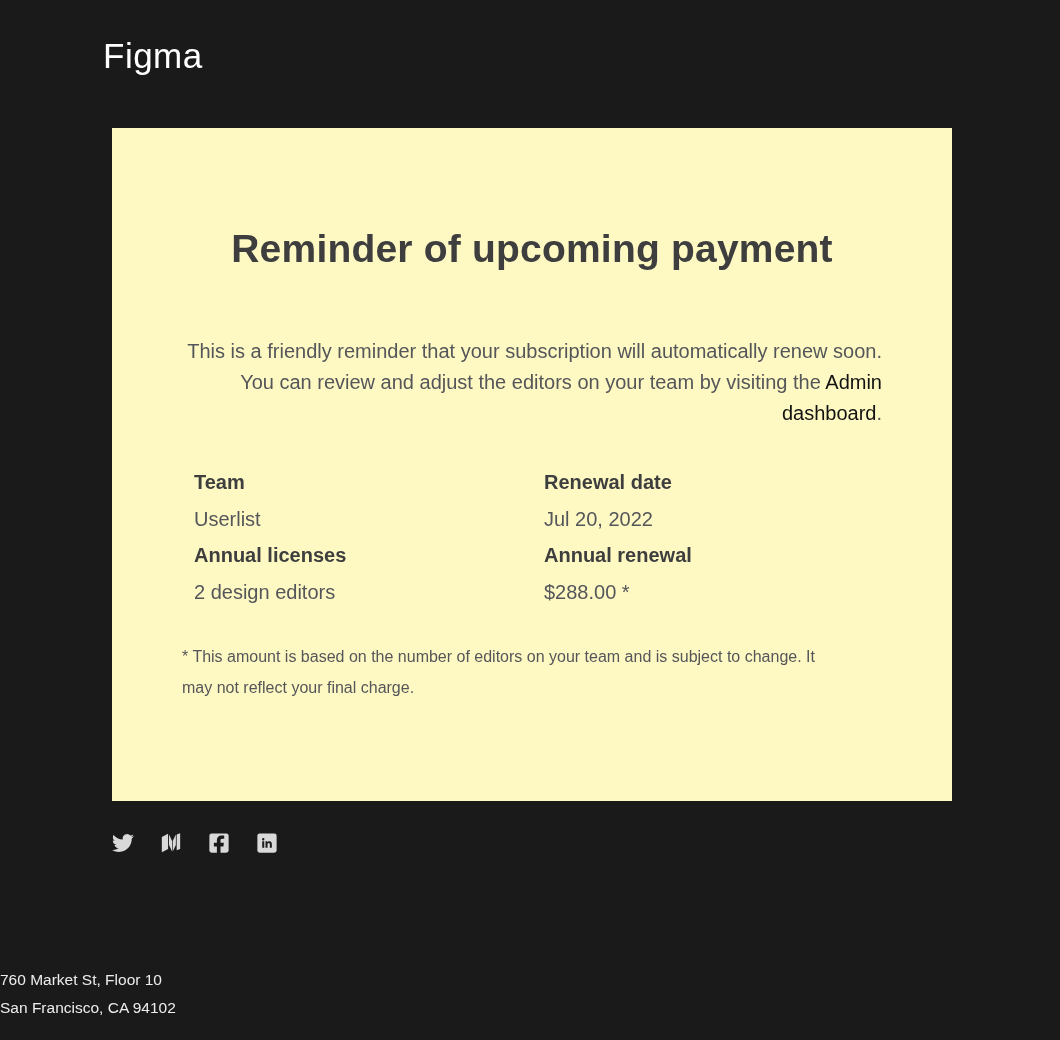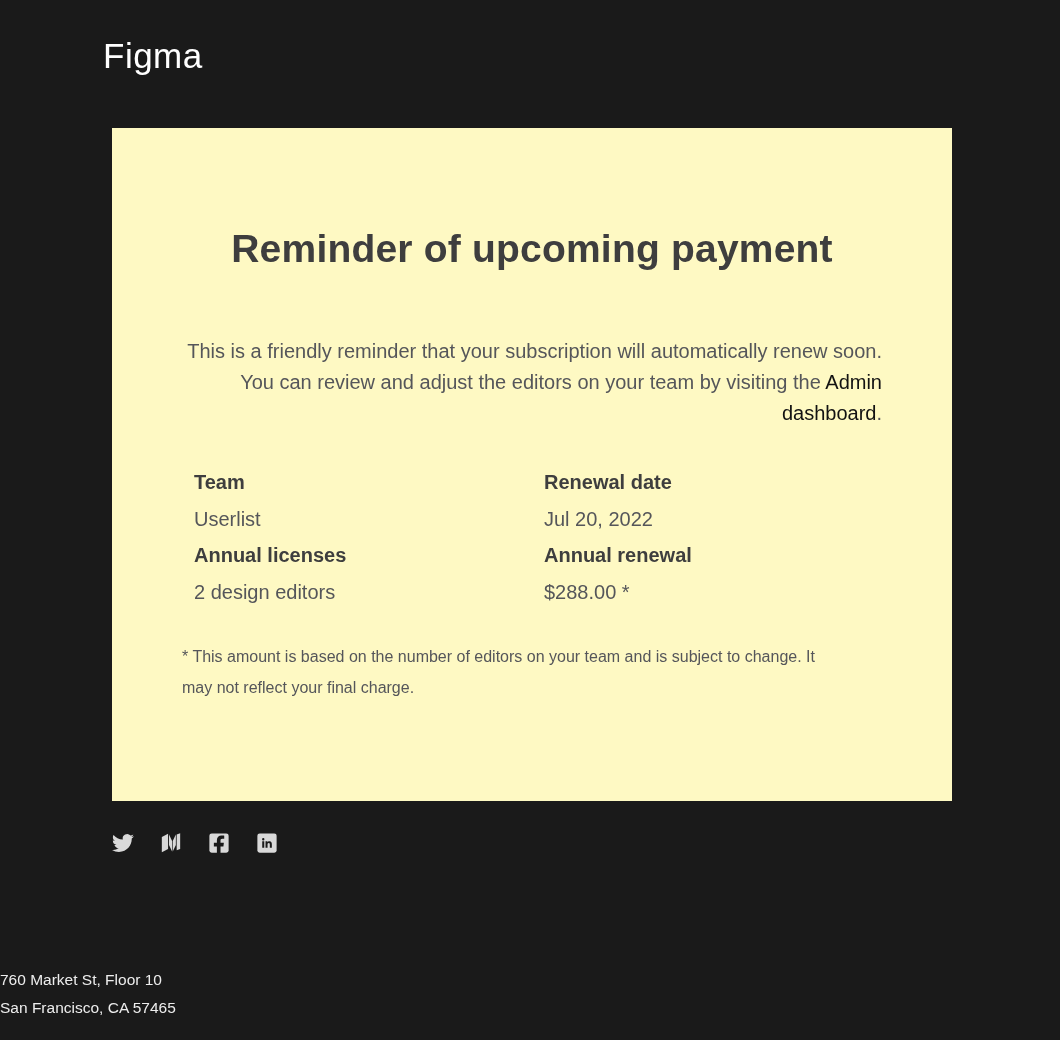--- a/index.html
+++ b/index.html
@@ -172,14 +172,14 @@
       <rect x="1.5" y="1.5" width="21" height="21" rx="2.5" fill="#d9d9d9"></rect>
       <g fill="#1a1a1a" transform="translate(4.6,4.6) scale(0.62)">
         <path d="M20.447 20.452h-3.554v-5.569c0-1.328-.027-3.037-1.852-3.037-1.853 0-2.136 1.445-2.136 2.939v5.667H9.351V9h3.414v1.561h.046c.477-.9 1.637-1.85 3.37-1.85 3.601 0 4.267 2.37 4.267 5.455v6.286zM5.337 7.433a2.062 2.062 0 01-2.063-2.065 2.064 2.064 0 112.063 2.065zm1.782 13.019H3.555V9h3.564v11.452z"></path>
       </g>
     </svg>
   </span>
 </div>
 
 <div class="footer-address">
   <div>760 Market St, Floor 10</div>
-  <div>San Francisco, CA 57465</div>
+  <div>San Francisco, CA 94102</div>
 </div>
 
 </body></html>

